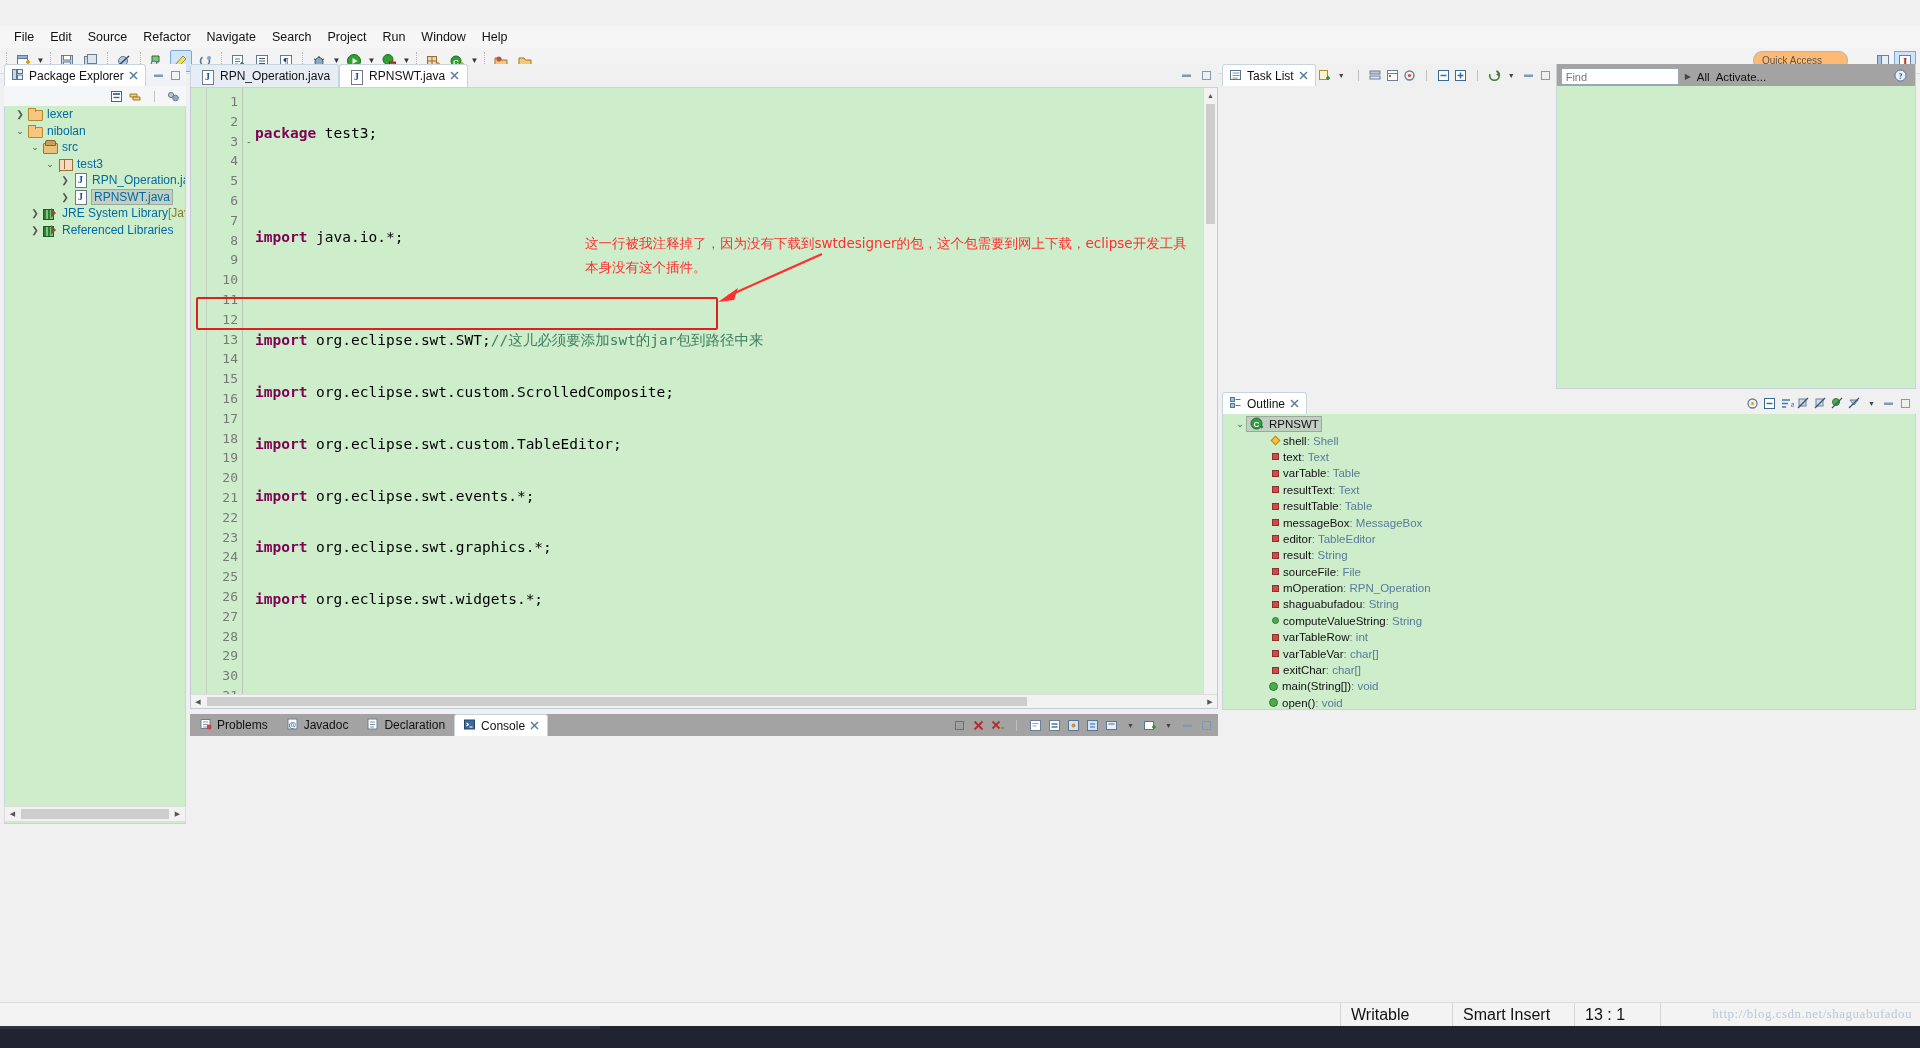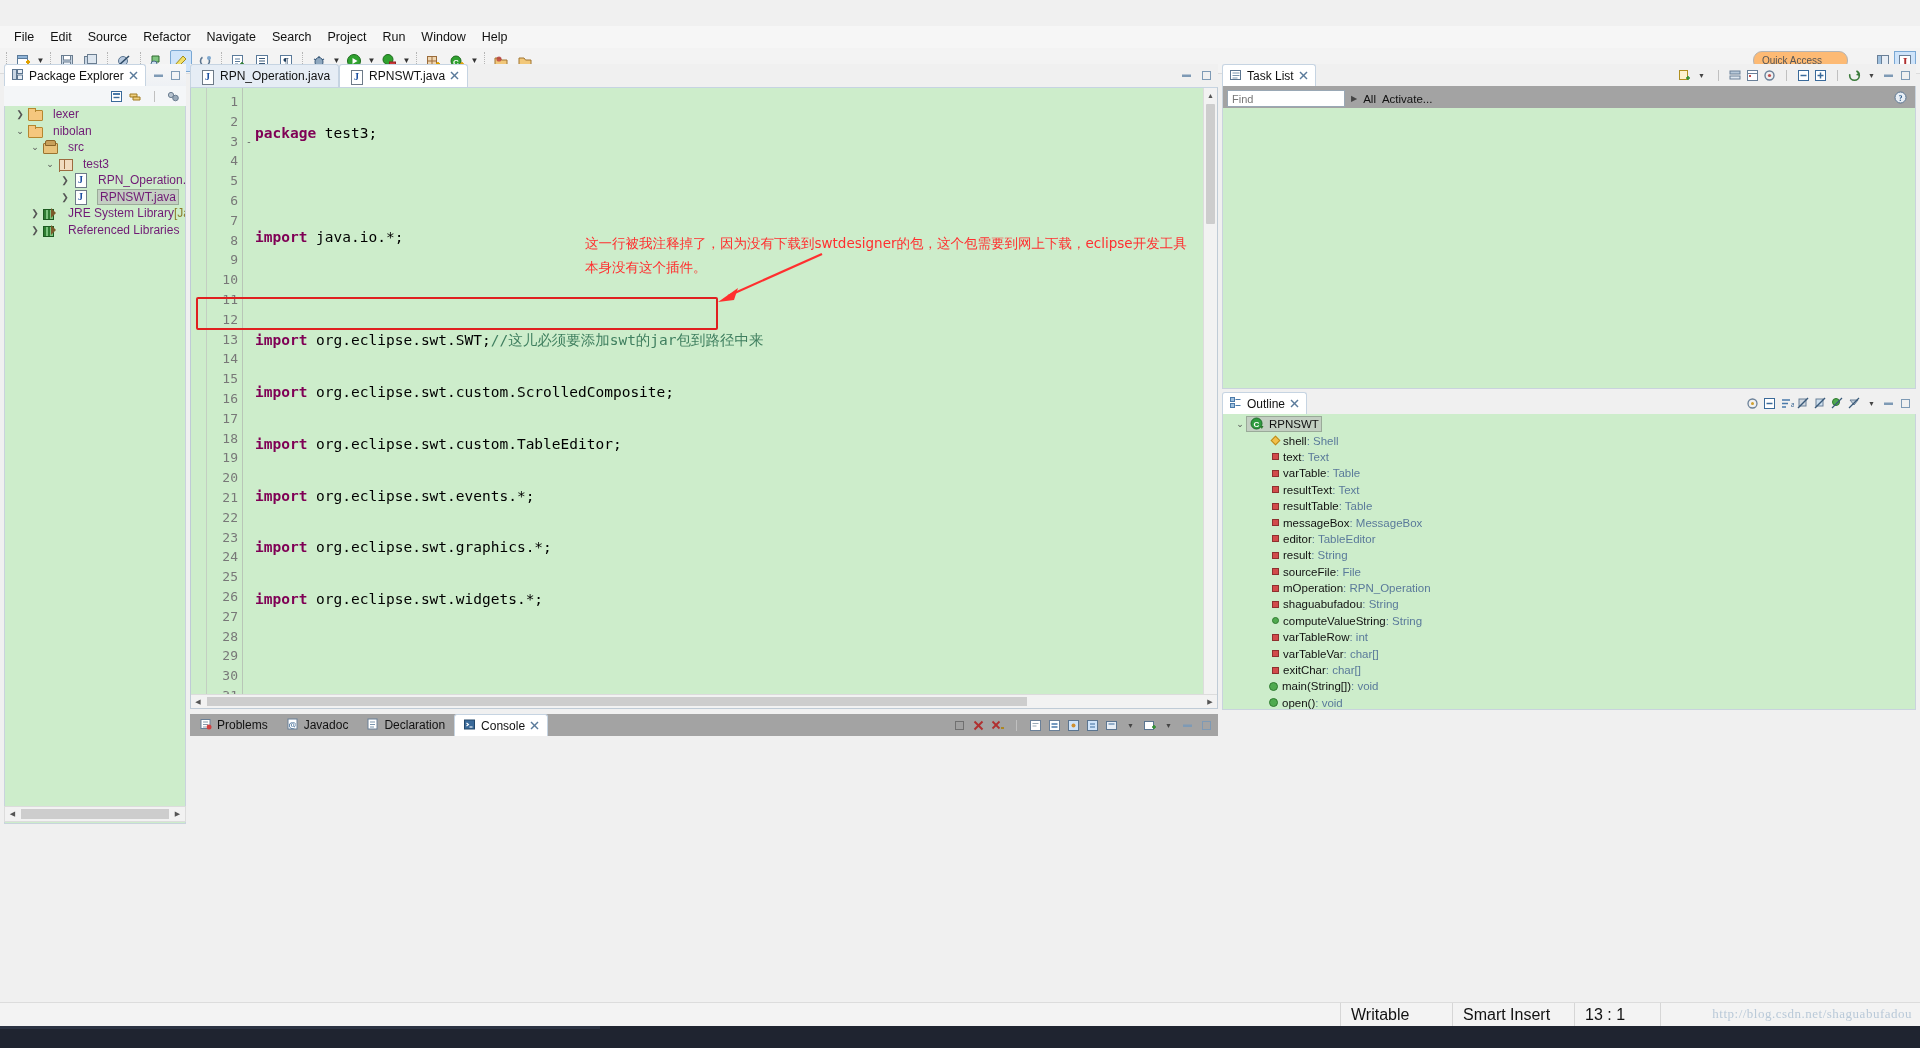--- a/index.html
+++ b/index.html
@@ -110,21 +110,21 @@
     flex: 1; background: #cdedcb; overflow: hidden; position: relative;
     border: 1px solid #c9d3dd; border-top: none;
   }
   .tree-row {
     height: 16.5px; display: flex; align-items: center; font-size: 12px;
     white-space: nowrap; padding-left: 2px;
   }
   .tree-row .twisty {
     width: 14px; text-align: center; color: #555; font-size: 9px; flex: 0 0 14px;
   }
-  .tree-row .tlabel { margin-left: 10px; color: #701a75; }
+  .tree-row .tlabel { margin-left: 4px; color: #0369a1; }
   .tree-row.selected .tlabel {
     background: #c3cfc2; outline: 1px solid #9aaa99; padding: 0 2px;
   }
   .ico { width: 16px; height: 16px; flex:0 0 16px; display:inline-block; position: relative; }
 
   
   .ico-folder::before {
     content:""; position:absolute; left:1px; top:4px; width:13px; height:9px;
     background:#f5c77e; border:1px solid #b5872f; border-radius:1px;
   }
@@ -243,21 +243,21 @@
     pointer-events: none;
   }
   .red-note {
     position: absolute; color: #ff2f2f; font-size: 13.5px; line-height: 20px;
     font-family: "DejaVu Sans", sans-serif; white-space: pre-line;
   }
 
   
   .task-panel {
     position: absolute; left: 1222px; top: 64px; width: 694px; height: 325px;
-    display: flex; flex-direction: column;
+    display: flex; flex-direction: row;
   }
   .task-body {
     flex: 1; background: #cdedcb; border: 1px solid #c9d3dd; border-top: none;
     position: relative;
   }
   .find-row {
     height: 22px; display: flex; align-items: center; gap: 6px;
     padding: 3px 4px 0 4px; background:#a3a3a3;
   }
   .find-input {

